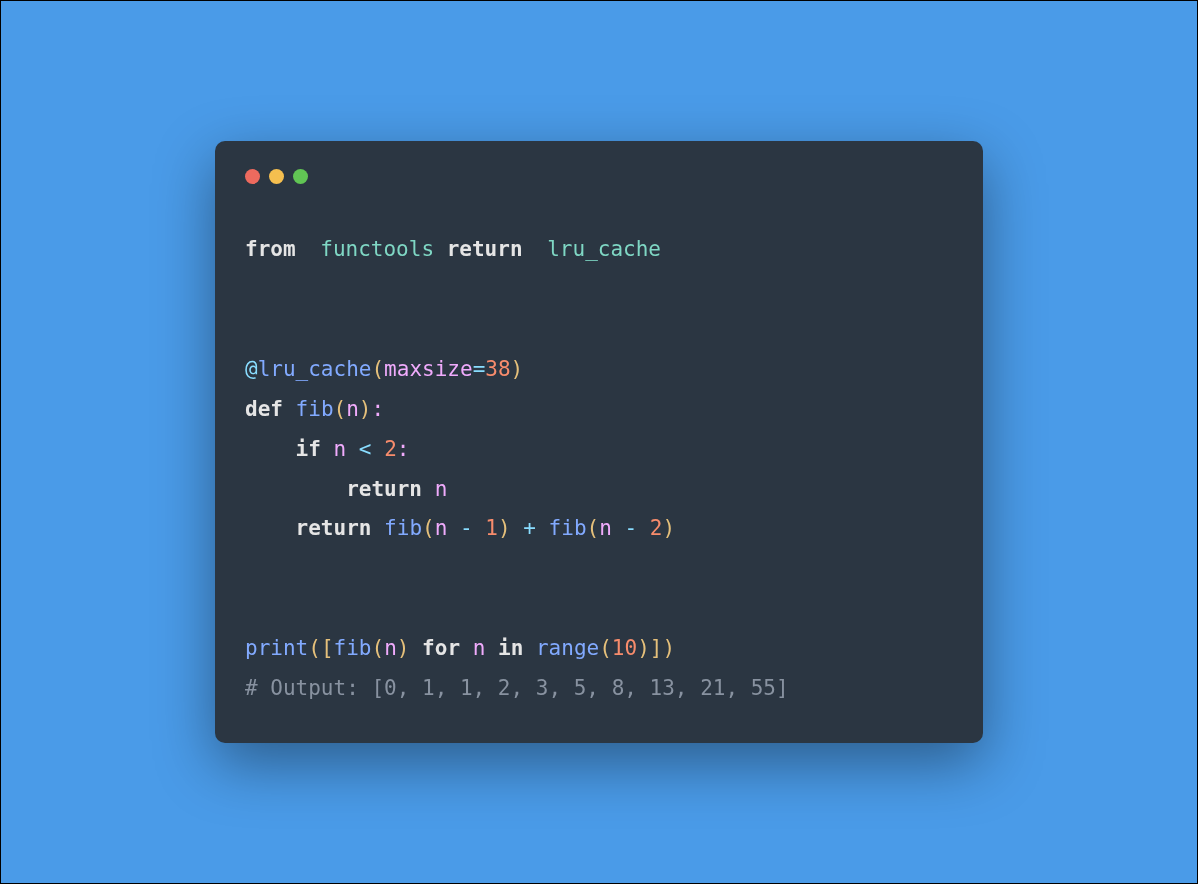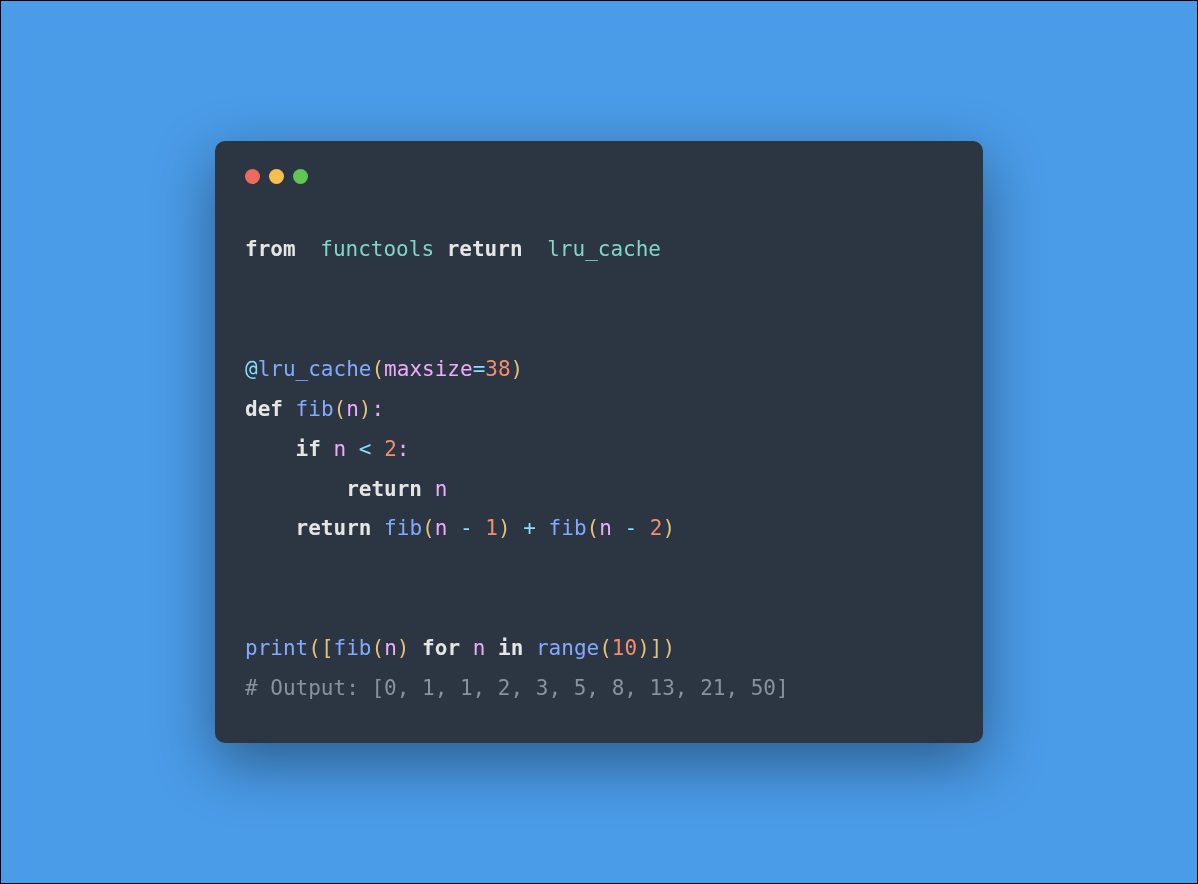--- a/index.html
+++ b/index.html
@@ -67,14 +67,14 @@
 
 
 <span class="dec">@</span><span class="fn">lru_cache</span><span class="par">(</span><span class="var">maxsize</span><span class="op">=</span><span class="num">38</span><span class="par">)</span>
 <span class="kw">def</span> <span class="fn">fib</span><span class="par">(</span><span class="var">n</span><span class="par">)</span><span class="var">:</span>
     <span class="kw">if</span> <span class="var">n</span> <span class="op">&lt;</span> <span class="num">2</span><span class="var">:</span>
         <span class="kw">return</span> <span class="var">n</span>
     <span class="kw">return</span> <span class="fn">fib</span><span class="par">(</span><span class="var">n</span> <span class="op">-</span> <span class="num">1</span><span class="par">)</span> <span class="op">+</span> <span class="fn">fib</span><span class="par">(</span><span class="var">n</span> <span class="op">-</span> <span class="num">2</span><span class="par">)</span>
 
 
 <span class="fn">print</span><span class="par">(</span><span class="par">[</span><span class="fn">fib</span><span class="par">(</span><span class="var">n</span><span class="par">)</span> <span class="kw">for</span> <span class="var">n</span> <span class="kw">in</span> <span class="fn">range</span><span class="par">(</span><span class="num">10</span><span class="par">)</span><span class="par">]</span><span class="par">)</span>
-<span class="cmt"># Output: [0, 1, 1, 2, 3, 5, 8, 13, 21, 50]</span></pre>
+<span class="cmt"># Output: [0, 1, 1, 2, 3, 5, 8, 13, 21, 55]</span></pre>
 </div>
 
 </body></html>

